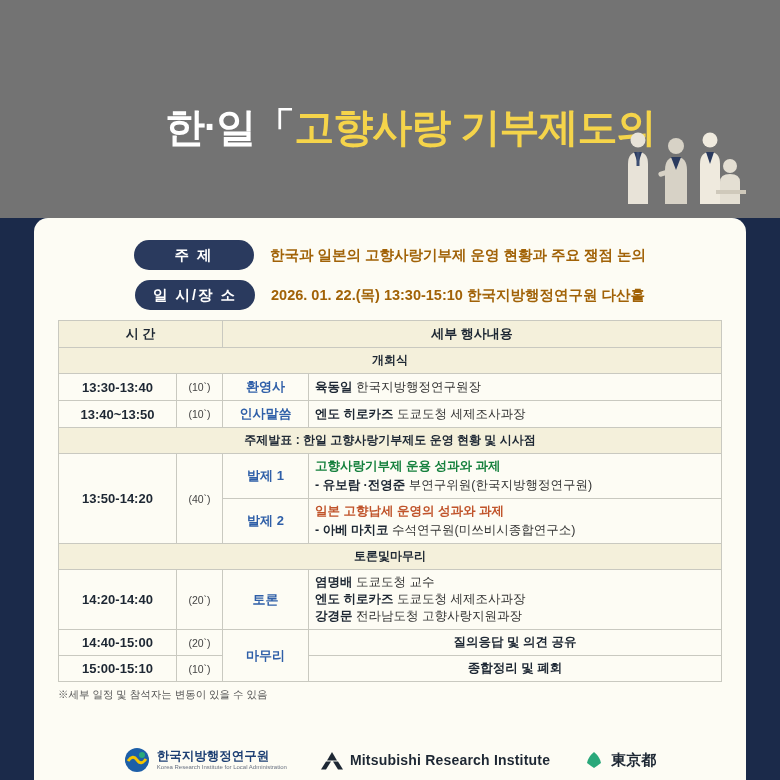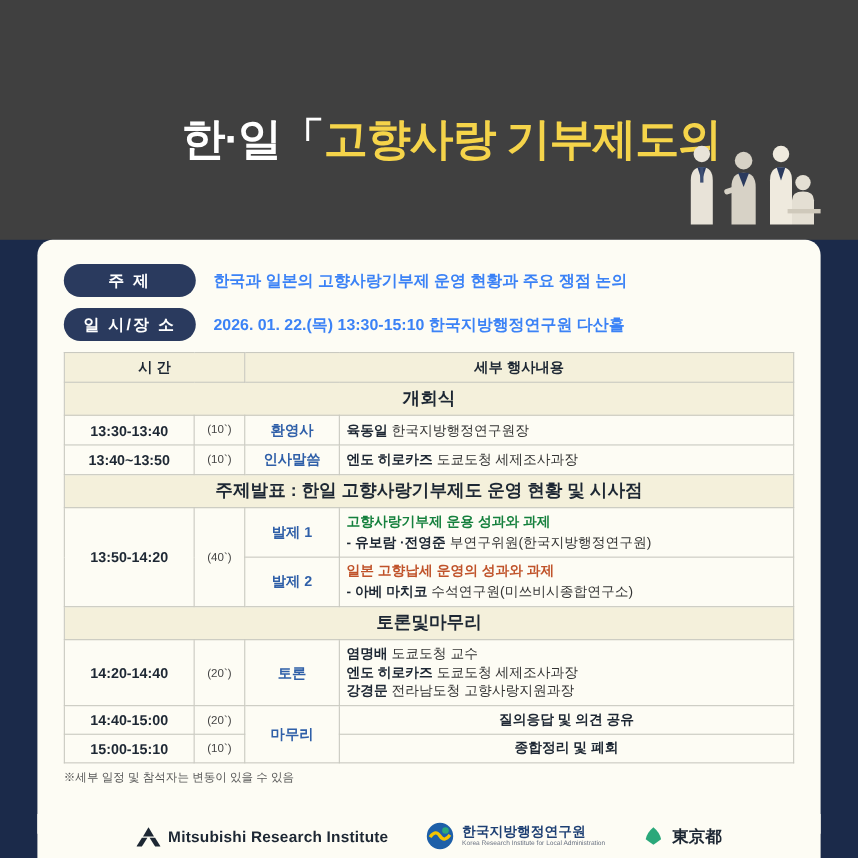--- a/index.html
+++ b/index.html
@@ -8,21 +8,21 @@
     font-family: "Liberation Sans", sans-serif;
     background: #1b2a4a;
     overflow: hidden;
     position: relative;
   }
 
   
   .header {
     position: relative;
     height: 218px;
-    background: #404040;
+    background: #737373;
     text-align: center;
     padding-top: 42px;
   }
   .title-line {
     font-size: 40px;
     font-weight: bold;
     color: #ffffff;
     letter-spacing: -1px;
     line-height: 1.42;
     white-space: pre;
@@ -48,40 +48,41 @@
     background: #fdfcf4;
     border-radius: 14px 14px 0 0;
     padding: 22px 24px 0 24px;
   }
 
   
   .inforow {
     display: flex;
     align-items: center;
     margin-bottom: 10px;
+    justify-content: center;
   }
   .pill {
     width: 120px;
     height: 30px;
     border-radius: 15px;
     background: #2a3a5e;
     color: #fff;
     font-size: 14.5px;
     font-weight: bold;
     display: flex;
     align-items: center;
     justify-content: center;
     letter-spacing: 2px;
     flex: none;
   }
   .infotext {
     margin-left: 16px;
     font-size: 14.5px;
     font-weight: bold;
-    color: #3b82f6;
+    color: #a16207;
   }
 
   
   table.schedule {
     width: 100%;
     border-collapse: collapse;
     margin-top: 10px;
     font-size: 12.5px;
     color: #1d2733;
   }
@@ -94,21 +95,21 @@
     background: #f4f0db;
     text-align: center;
     font-weight: bold;
     font-size: 13px;
     height: 26px;
   }
   .section td {
     background: #f4f0db;
     text-align: center;
     font-weight: bold;
-    font-size: 16px;
+    font-size: 12px;
     height: 22px;
   }
   .time {
     text-align: center;
     font-weight: bold;
     font-size: 13px;
     width: 118px;
   }
   .dur {
     text-align: center;
@@ -327,39 +328,39 @@
       <td class="center-detail">종합정리 및 폐회</td>
     </tr>
   </tbody>
     </table>
 
   <div class="note">※세부 일정 및 참석자는 변동이 있을 수 있음</div>
 </div>
 
 <div class="footer">
   <div class="logo">
-    <svg width="22" height="20" viewBox="0 0 22 20">
-      <polygon points="11,2 16,10.5 6,10.5" fill="#1d2733"></polygon>
-      <polygon points="5,11.5 10,11.5 5,19.5 0,19.5" fill="#1d2733"></polygon>
-      <polygon points="12,11.5 17,11.5 22,19.5 17,19.5" fill="#1d2733"></polygon>
-    </svg>
-    <div class="mri-text">Mitsubishi Research Institute</div>
-  </div>
-
-  <div class="logo">
     <svg width="26" height="26" viewBox="0 0 26 26">
       <circle cx="13" cy="13" r="12" fill="#1d5fa8"></circle>
       <path d="M4 14 Q9 7 13 13 Q17 19 22 12" stroke="#f5c400" stroke-width="3" fill="none"></path>
       <circle cx="18" cy="8" r="3" fill="#2aa87a"></circle>
     </svg>
     <div>
       <div class="logo-text-main">한국지방행정연구원</div>
       <div class="logo-text-sub">Korea Research Institute for Local Administration</div>
     </div>
   </div>
 
   <div class="logo">
+    <svg width="22" height="20" viewBox="0 0 22 20">
+      <polygon points="11,2 16,10.5 6,10.5" fill="#1d2733"></polygon>
+      <polygon points="5,11.5 10,11.5 5,19.5 0,19.5" fill="#1d2733"></polygon>
+      <polygon points="12,11.5 17,11.5 22,19.5 17,19.5" fill="#1d2733"></polygon>
+    </svg>
+    <div class="mri-text">Mitsubishi Research Institute</div>
+  </div>
+
+  <div class="logo">
     <svg width="20" height="20" viewBox="0 0 20 20">
       <path d="M10 2 Q4 7 3 13 Q7 16 10 18 Q13 16 17 13 Q16 7 10 2 Z" fill="#2aa87a"></path>
     </svg>
     <div class="tokyo-text">東京都</div>
   </div>
 </div>
 
 </body></html>

